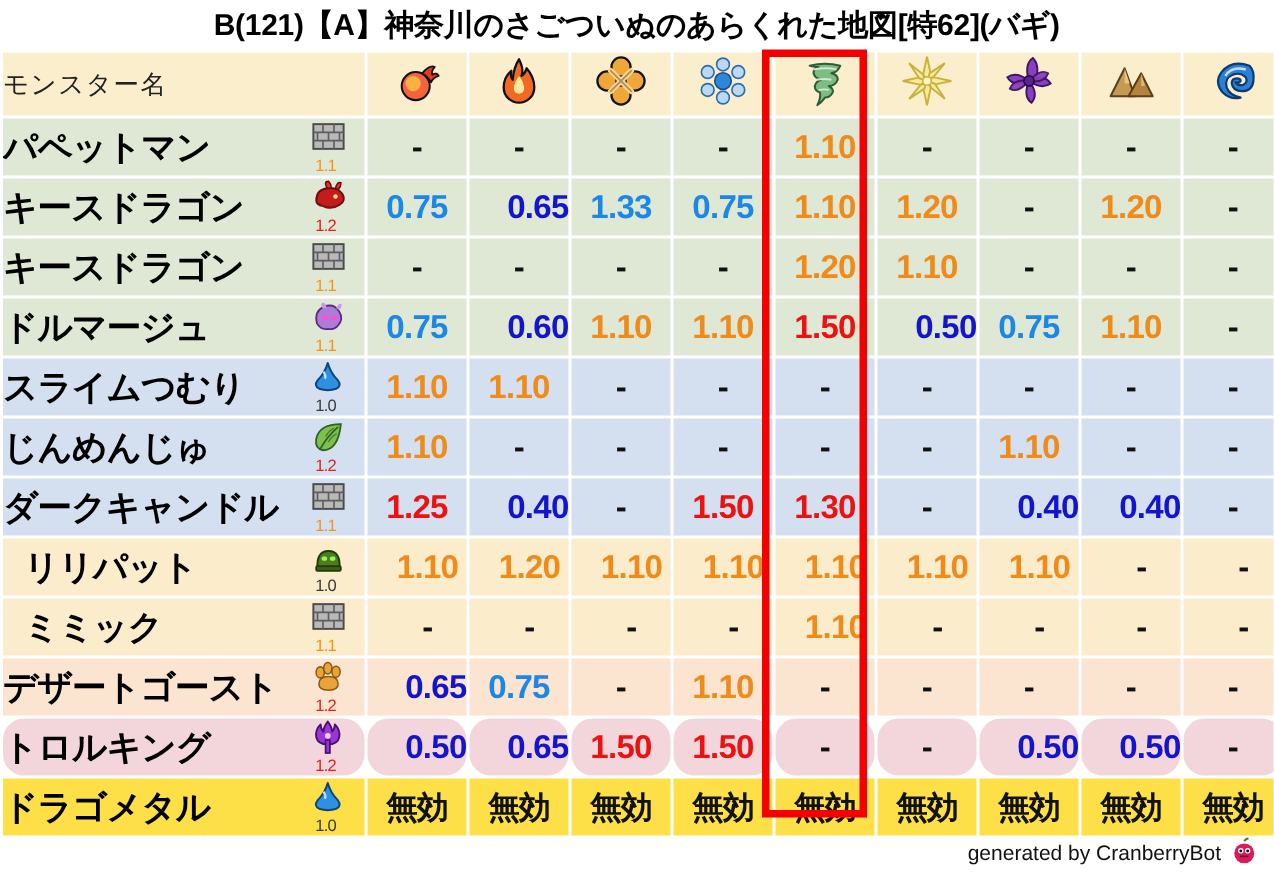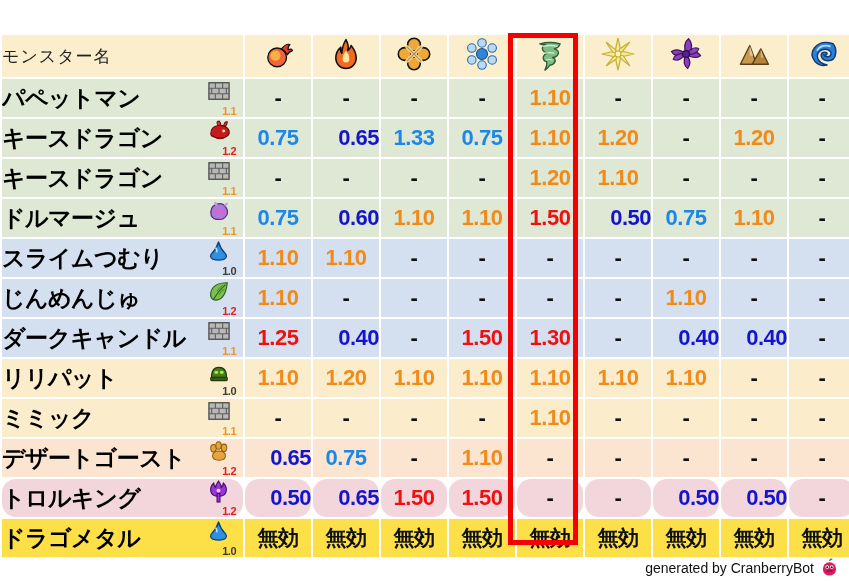--- a/index.html
+++ b/index.html
@@ -46,22 +46,22 @@
     white-space:nowrap;
     letter-spacing:-0.5px;
   }
   .cellname .nm{display:inline-block;vertical-align:middle;}
   .mon-badge{
     position:absolute;right:3px;top:50%;transform:translateY(-50%);
     width:34px;height:36px;
   }
   .mon-badge .mi{position:absolute;left:2px;top:0px;}
   .mon-badge .mv{
-    position:absolute;right:4px;bottom:-1px;
-    font-size:11px;font-weight:bold;line-height:11px;
+    position:absolute;right:16px;bottom:-1px;
+    font-size:11px;font-weight:normal;line-height:11px;
   }
   .v11{color:#ef9420;}
   .v12{color:#e02020;}
   .v10{color:#3a3a3a;}
 
   .cellval{
     text-align:center;vertical-align:middle;
     font-size:22px;font-weight:bold;
     letter-spacing:-0.5px;
   }
@@ -69,21 +69,21 @@
   .c-dblue{color:#1414cf;text-align:right;}
   .c-orange{color:#f08a18;}
   .c-red{color:#ee1111;}
   .c-dash{color:#111;}
   .c-none{color:#111;font-size:21px;}
   .cellval.muko{font-size:21px;text-align:center;}
 
   
   .bg-green  td{background:#dfe8d4;}
   .bg-blue   td{background:#d4e0f0;}
-  .bg-cream  td{background:#fbeccb;}
+  .bg-cream  td{background:#fbeccb;padding-left:14px;}
   .bg-peach  td{background:#fbe4d0;}
   .bg-pink   td{background:#f2d6dc;border-radius:14px;}
   .bg-gray   td{background:#fde047;}
 
   
   .hl-box{
     position:absolute;left:508px;top:33px;width:70px;height:512px;
     border:5px solid #f50000;box-sizing:border-box;
     pointer-events:none;
   }
@@ -96,20 +96,21 @@
   }
 
   svg{display:block;}
   .icon-wrap{display:inline-block;line-height:0;}
 </style>
 </head>
 <body>
 
 <div class="page">
 
+  <div class="title">B(121)【A】神奈川のさごついぬのあらくれた地図[特62](バギ)</div>
 
   <table class="tbl">
     <colgroup>
       <col class="cname">
       <col class="celem">
         <col class="celem">
         <col class="celem">
       <col class="celem">
         <col class="celem">
         <col class="celem">

